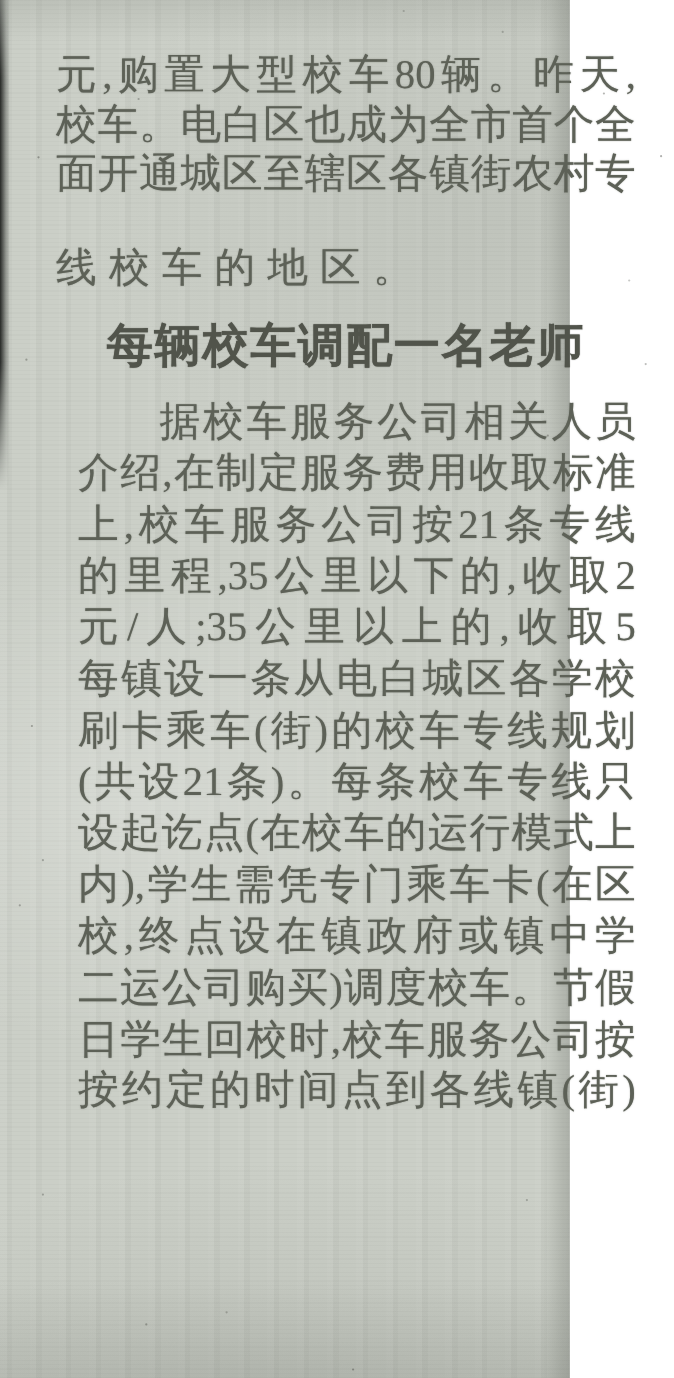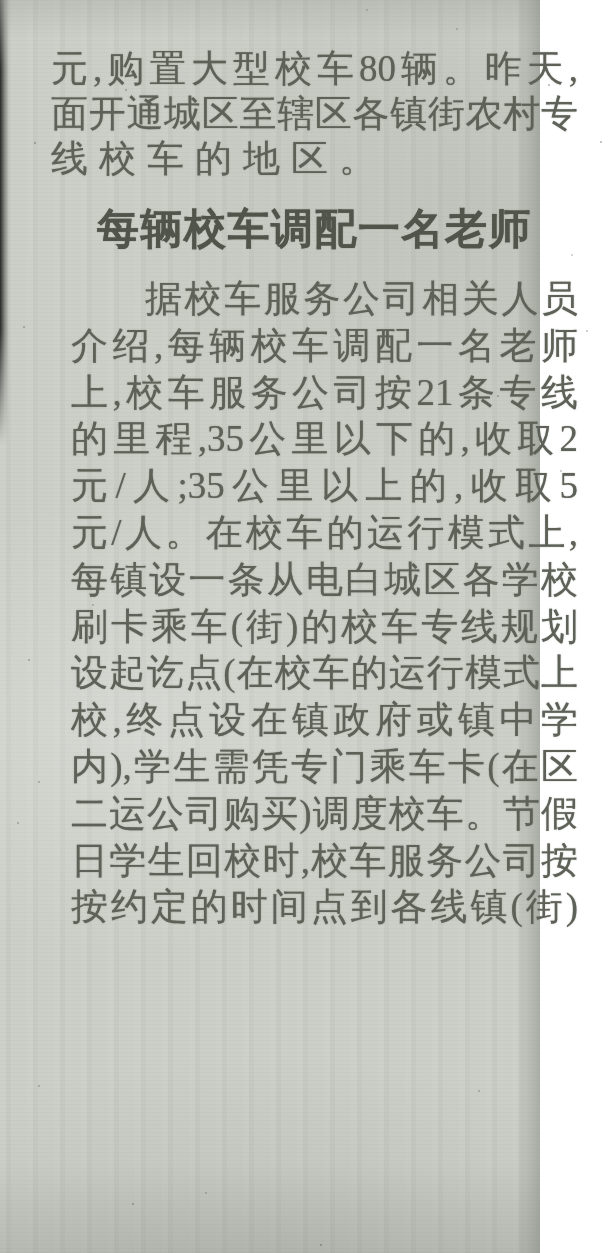--- a/index.html
+++ b/index.html
@@ -14,21 +14,20 @@
     background-color: #cbcfc7;
     background-image:
       linear-gradient(180deg, rgba(112,116,108,.16), rgba(112,116,108,0) 38px),
       linear-gradient(270deg, rgba(93,97,90,.30), rgba(93,97,90,0) 24px),
       linear-gradient(0deg, rgba(88,92,84,.14), rgba(88,92,84,0) 90px),
       radial-gradient(ellipse 420px 330px at 24% 58%, rgba(255,255,255,.20), rgba(255,255,255,0) 70%),
       radial-gradient(ellipse 520px 420px at 88% 16%, rgba(92,96,89,.10), rgba(92,96,89,0) 72%),
       radial-gradient(ellipse 640px 320px at 50% 102%, rgba(84,88,80,.12), rgba(84,88,80,0) 70%),
       repeating-linear-gradient(90deg, rgba(255,255,255,.035) 0 6px, rgba(0,0,0,.022) 6px 11px, rgba(0,0,0,0) 11px 27px),
       repeating-linear-gradient(0deg, rgba(0,0,0,.02) 0 1px, rgba(0,0,0,0) 1px 4px);
-    padding-left: 22px;
   }
   
   .edge-left {
     position: absolute; left: 0; top: 0;
     width: 9px; height: 445px;
     background: linear-gradient(90deg, rgba(16,18,16,.88), rgba(40,43,40,.40) 55%, rgba(40,43,40,0));
     -webkit-mask-image: linear-gradient(180deg, rgba(0,0,0,.55), #000 70px, #000 330px, rgba(0,0,0,0));
             mask-image: linear-gradient(180deg, rgba(0,0,0,.55), #000 70px, #000 330px, rgba(0,0,0,0));
   }
   
@@ -68,20 +67,21 @@
     white-space: nowrap;
     text-align: justify;
     text-align-last: justify;
     text-shadow: 0 0 1.2px rgba(93,97,88,.70);
   }
   .p1 .line { line-height: 45px; }
   .p2 .line { line-height: 46.8px; margin-left: 20px; }
   .line.end {
     text-align-last: left;
     letter-spacing: 11px;
+    margin-top: 40px;
   }
   .line.indent { text-indent: 74px; }
   .headline {
     margin: 20px 0 19px 0;
     font-family: "Liberation Sans", "DejaVu Sans", sans-serif;
     font-weight: 700;
     font-size: 42px;
     line-height: 56px;
     letter-spacing: 1.5px;
     color: #51544b;
@@ -95,37 +95,38 @@
 <body>
 
 <div class="page">
   <div class="edge-left"></div>
   <div class="speckles"></div>
 
   <div class="article">
 
     <div class="para p1">
       <div class="line">元,购置大型校车80辆。昨天,</div>
+      <div class="line">校车。电白区也成为全市首个全</div>
       <div class="line">面开通城区至辖区各镇街农村专</div>
       <div class="line end">线校车的地区。</div>
     </div>
 
     <h2 class="headline">每辆校车调配一名老师</h2>
 
     <div class="para p2">
       <div class="line indent">据校车服务公司相关人员</div>
-      <div class="line">介绍,每辆校车调配一名老师</div>
+      <div class="line">介绍,在制定服务费用收取标准</div>
       <div class="line">上,校车服务公司按21条专线</div>
       <div class="line">的里程,35公里以下的,收取2</div>
       <div class="line">元/人;35公里以上的,收取5</div>
-      <div class="line">元/人。在校车的运行模式上,</div>
       <div class="line">每镇设一条从电白城区各学校</div>
       <div class="line">刷卡乘车(街)的校车专线规划</div>
+      <div class="line">(共设21条)。每条校车专线只</div>
       <div class="line">设起讫点(在校车的运行模式上</div>
+      <div class="line">内),学生需凭专门乘车卡(在区</div>
       <div class="line">校,终点设在镇政府或镇中学</div>
-      <div class="line">内),学生需凭专门乘车卡(在区</div>
       <div class="line">二运公司购买)调度校车。节假</div>
       <div class="line">日学生回校时,校车服务公司按</div>
       <div class="line">按约定的时间点到各线镇(街)</div>
     </div>
 
   </div>
 </div>
 
 </body></html>

